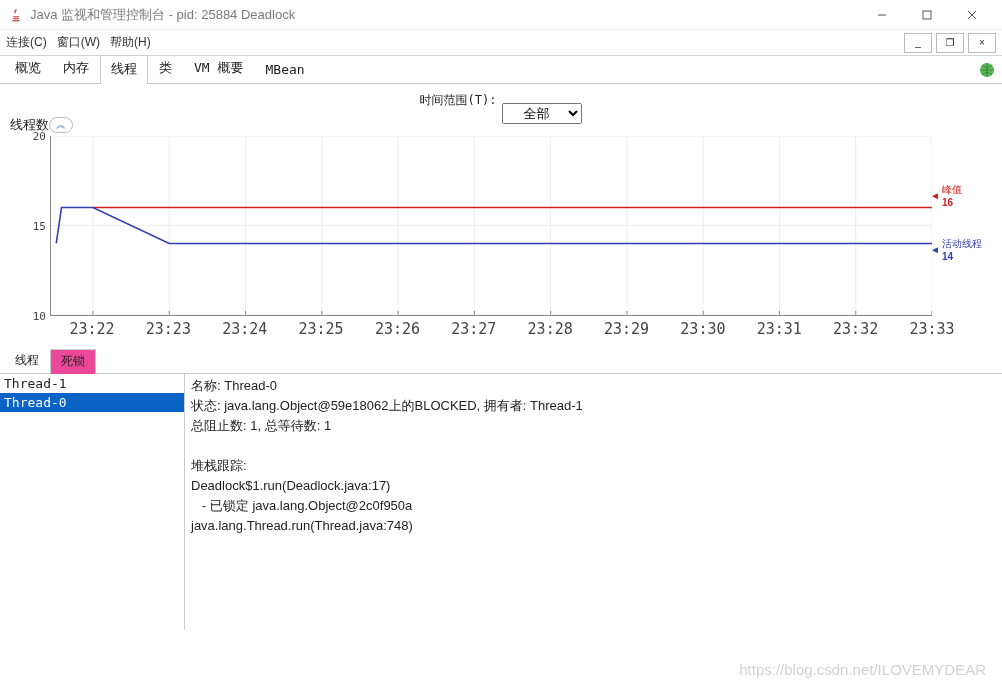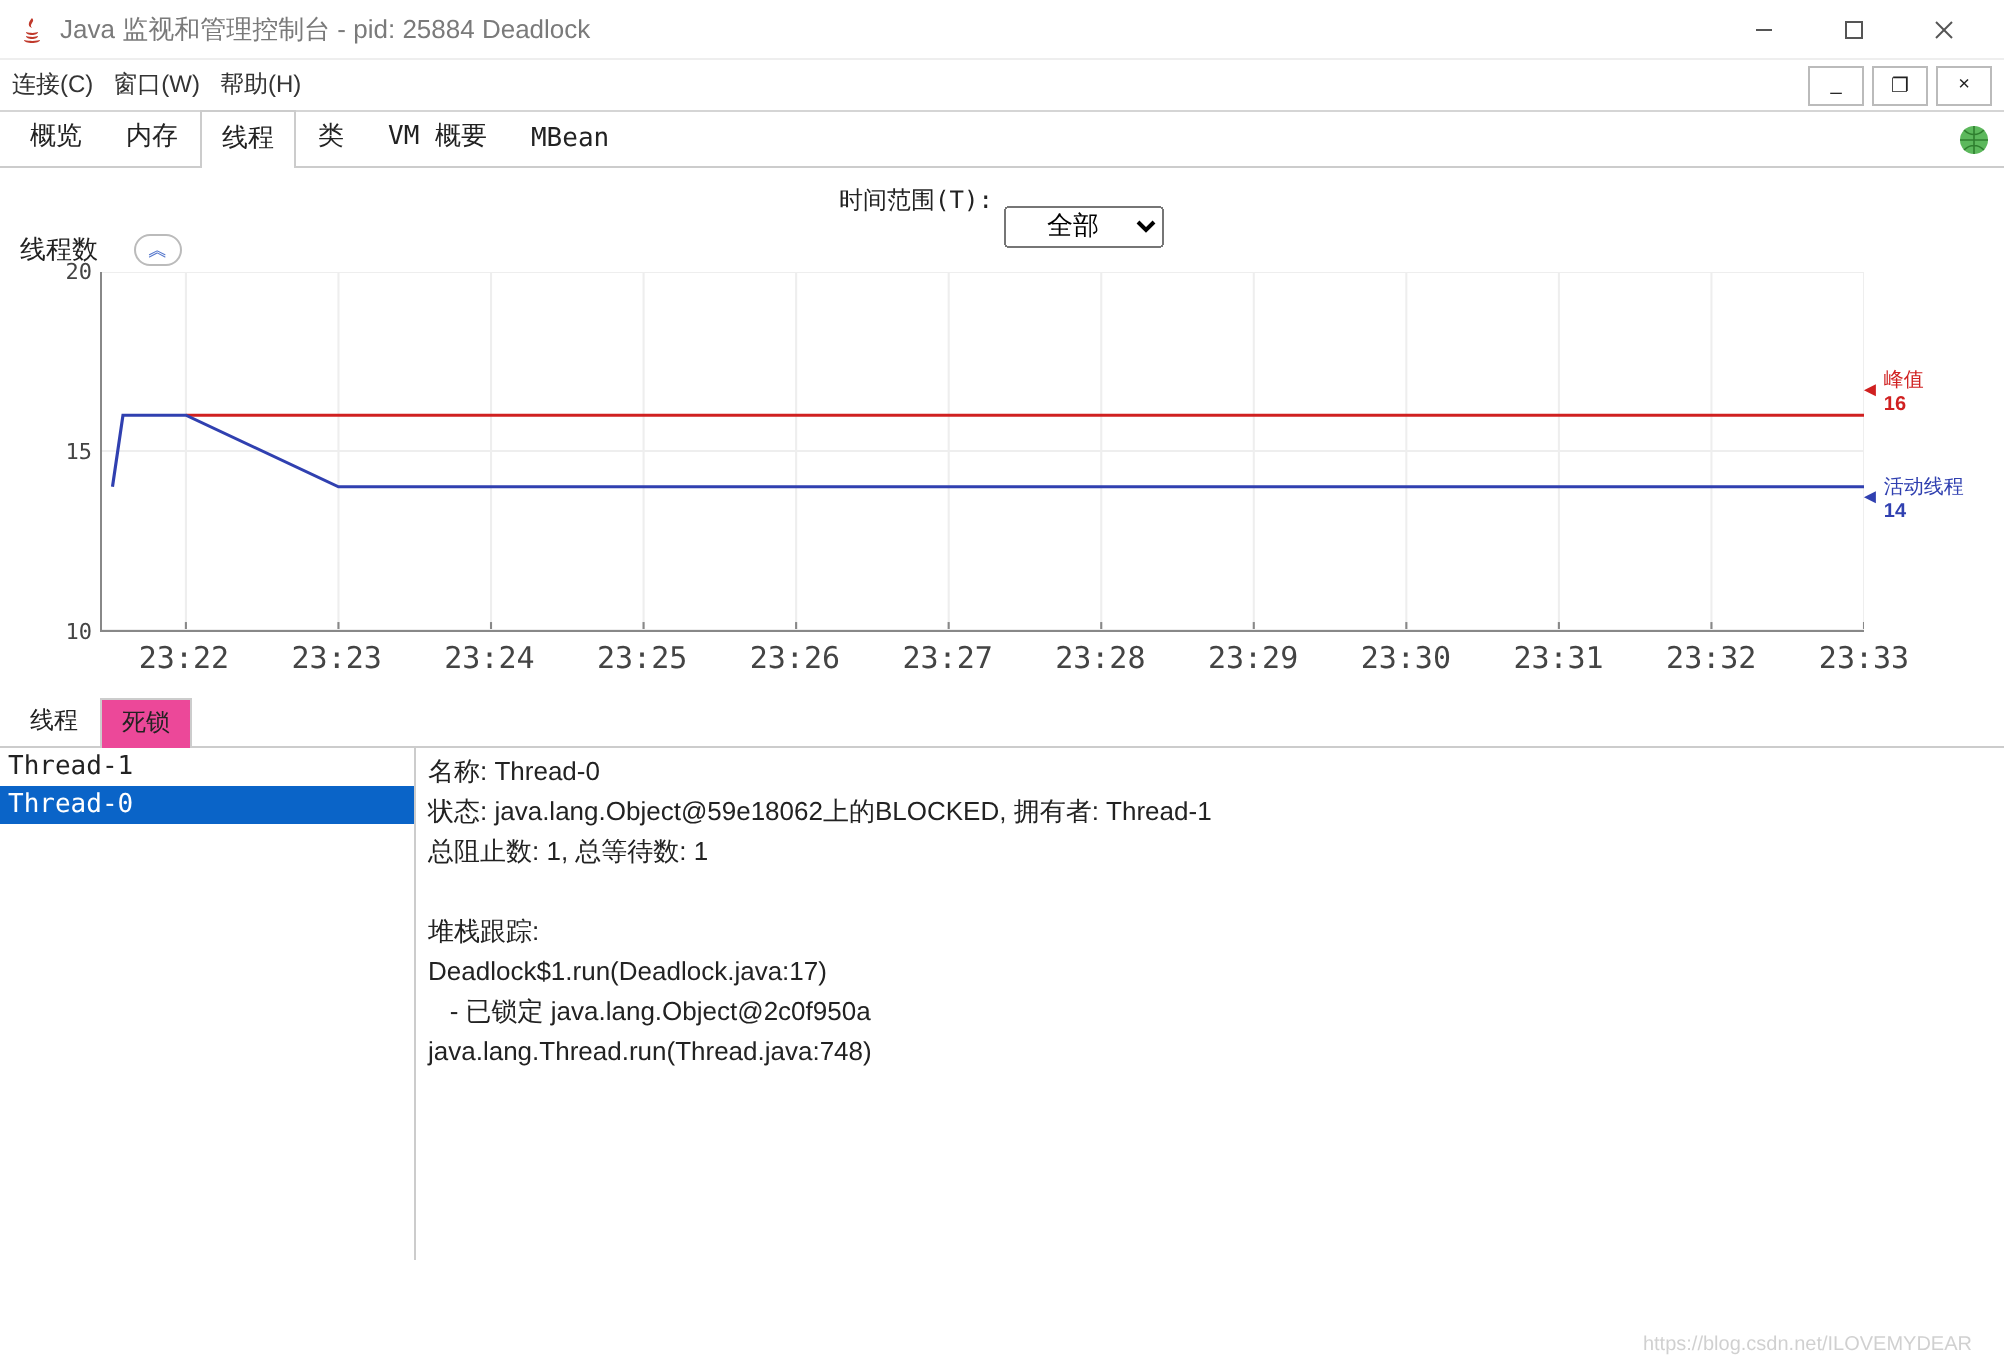--- a/index.html
+++ b/index.html
@@ -107,21 +107,21 @@
     padding: 1px 16px;
     margin-top: 26px;
   }
   
   .chart-panel {
     padding: 0 10px 6px 10px;
   }
   .chart-header {
     font-family: "SimSun", monospace;
     font-size: 13px;
-    display: flex; align-items: center; gap: 18px;
+    display: flex; align-items: center; gap: 0;
     margin-bottom: 2px;
   }
   .collapse-btn {
     border: 1px solid #bbb;
     border-radius: 8px;
     padding: 0 6px;
     font-size: 10px;
     background: #fff;
     cursor: pointer;
     color: #5577cc;
@@ -194,21 +194,21 @@
     background: #ec4899;
     position: relative;
     top: 1px;
   }
   .deadlock-pane {
     display: flex;
     height: 256px;
     border-top: none;
   }
   .thread-list {
-    width: 208px;
+    width: 185px;
     border-right: 1px solid #ccc;
     font-family: monospace;
     font-size: 13px;
     overflow: auto;
   }
   .thread-list .item {
     padding: 2px 4px;
     cursor: pointer;
     white-space: nowrap;
   }
@@ -223,21 +223,21 @@
     font-size: 13px;
     line-height: 20px;
     white-space: pre-wrap;
     overflow: auto;
   }
   .watermark {
     position: absolute;
     right: 16px;
     bottom: 6px;
     color: rgba(120,120,120,0.35);
-    font-size: 10px;
+    font-size: 15px;
     pointer-events: none;
   }
 </style>
 </head>
 <body>
 
 <div class="titlebar">
   <span class="java-icon">
     <svg viewBox="0 0 16 16">
         <path d="M8 2c2 2-2 3 0 5-3-1-1-4 0-5zM5 9c4 1 5 0 6 0 0 2-6 2-6 0zM5 11c4 1 5 0 6 0 0 2-6 2-6 0zM4 13c5 1 7 0 8 0 0 2-8 2-8 0z" fill="#c0392b"></path>

